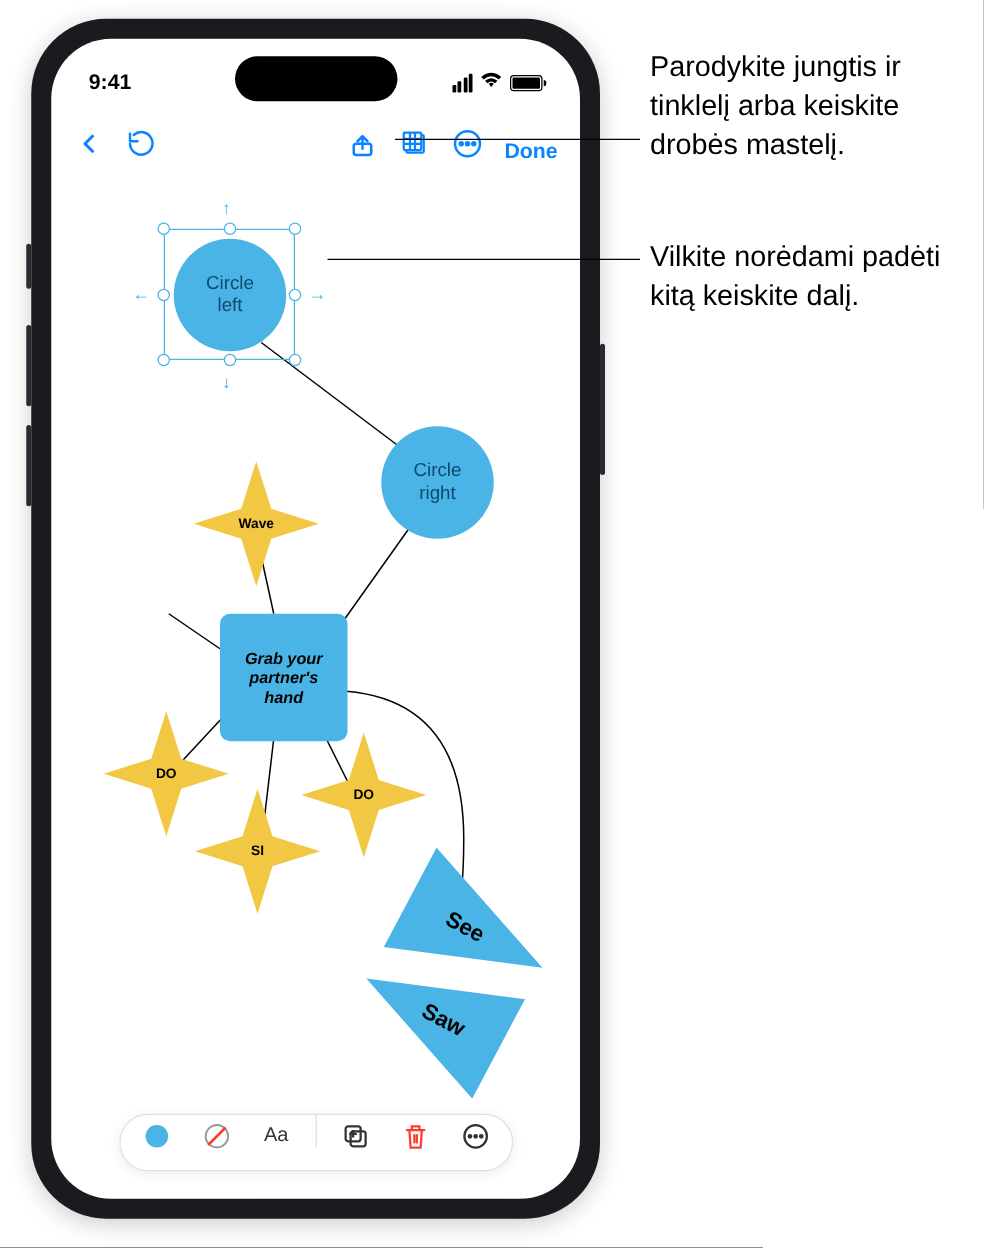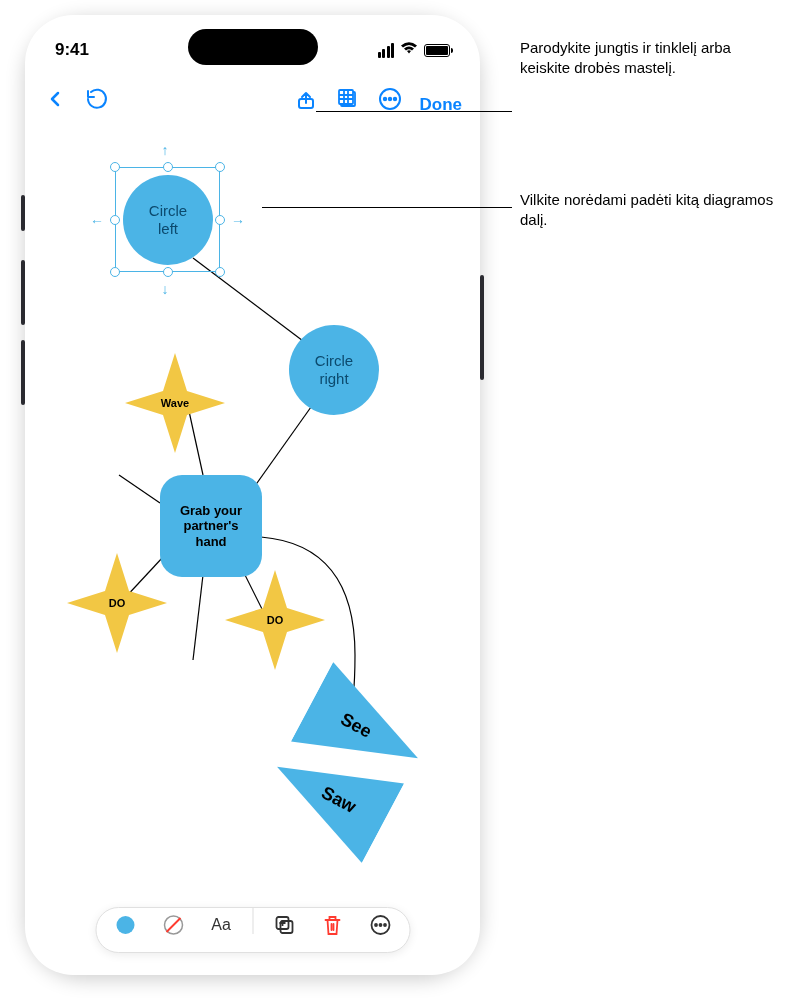--- a/index.html
+++ b/index.html
@@ -11,21 +11,21 @@
     position: relative;
   }
   .phone-frame {
     position: absolute;
     left: 25px;
     top: 15px;
     width: 455px;
     height: 960px;
     background: #1a1a1f;
     border-radius: 60px;
-    padding: 0;
+    padding: 16px;
     box-shadow: 0 4px 20px rgba(0,0,0,0.2);
   }
   .phone-screen {
     width: 100%;
     height: 100%;
     background: #fff;
     border-radius: 48px;
     position: relative;
     overflow: hidden;
   }
@@ -118,30 +118,31 @@
   }
   .sel-arrow {
     position: absolute;
     color: #4bb4e6;
     font-size: 14px;
     font-weight: bold;
   }
   .shape-square {
     position: absolute;
     background: #4bb4e6;
-    border-radius: 22px;
+    border-radius: 8px;
     display: flex;
     align-items: center;
     justify-content: center;
     text-align: center;
     font-size: 13px;
     font-weight: 600;
     color: #000;
     line-height: 1.2;
     padding: 4px;
+    font-style: italic;
   }
   .shape-star {
     position: absolute;
     display: flex;
     align-items: center;
     justify-content: center;
     text-align: center;
     font-size: 11px;
     font-weight: 600;
     color: #000;
@@ -176,21 +177,21 @@
     width: 34px; height: 34px;
     display: flex; align-items: center; justify-content: center;
     cursor: pointer;
     color: #333;
     font-size: 16px;
   }
   .bt-divider { width:1px; height:26px; background:#ddd; }
 
   .callout {
     position: absolute;
-    font-size: 15px;
+    font-size: 23px;
     line-height: 1.35;
     color: #000;
     width: 260px;
   }
   .callout-line {
     position: absolute;
     border-top: 1px solid #000;
   }
   .side-btn {
     position: absolute;
@@ -298,31 +299,37 @@
         <div class="sel-arrow" style="left:calc(50% - 6px); bottom:-26px;">↓</div>
         <div class="sel-arrow" style="top:calc(50% - 9px); left:-26px;">←</div>
         <div class="sel-arrow" style="top:calc(50% - 9px); right:-26px;">→</div>
       </div>
       <div class="shape-circle" style="left:98px; top:50px; width:90px; height:90px; white-space:pre-line;">Circle
 left</div>
 
       <div class="shape-circle" style="left:264px; top:200px; width:90px; height:90px; white-space:pre-line;">Circle
 right</div>
 
-      <div class="shape-star" style="left:100px; top:228px; width:100px; height:100px;">
+      <div class="shape-star" style="left:114px; top:228px; width:100px; height:100px;">
         <svg width="100" height="100" viewBox="0 0 100 100" style="position:absolute;">
             <polygon points="50,0 62,38 100,50 62,62 50,100 38,62 0,50 38,38" fill="#f2c744"></polygon>
           </svg>
         <span style="position:relative;">Wave</span>
       </div>
       <div class="shape-star" style="left:42px; top:428px; width:100px; height:100px;">
         <svg width="100" height="100" viewBox="0 0 100 100" style="position:absolute;">
             <polygon points="50,0 62,38 100,50 62,62 50,100 38,62 0,50 38,38" fill="#f2c744"></polygon>
           </svg>
         <span style="position:relative;">DO</span>
+      </div>
+      <div class="shape-star" style="left:115px; top:490px; width:100px; height:100px;">
+        <svg width="100" height="100" viewBox="0 0 100 100" style="position:absolute;">
+            <polygon points="50,0 62,38 100,50 62,62 50,100 38,62 0,50 38,38" fill="#f2c744"></polygon>
+          </svg>
+        <span style="position:relative;">SI</span>
       </div>
       <div class="shape-star" style="left:200px; top:445px; width:100px; height:100px;">
         <svg width="100" height="100" viewBox="0 0 100 100" style="position:absolute;">
             <polygon points="50,0 62,38 100,50 62,62 50,100 38,62 0,50 38,38" fill="#f2c744"></polygon>
           </svg>
         <span style="position:relative;">DO</span>
       </div>
 
       <div class="shape-square" style="left:135px; top:350px; width:102px; height:102px; white-space:pre-line;">Grab your
 partner's
@@ -378,13 +385,13 @@
           </svg>
       </div>
     </div>
   </div>
 </div>
 
 <div class="callout-line" style="left:316px; top:111px; width:196px;"></div>
 <div class="callout" style="left:520px; top:38px;">Parodykite jungtis ir tinklelį arba keiskite drobės mastelį.</div>
 
 <div class="callout-line" style="left:262px; top:207px; width:250px;"></div>
-<div class="callout" style="left:520px; top:190px;">Vilkite norėdami padėti kitą diagramos dalį.</div>
+<div class="callout" style="left:520px; top:190px;">Vilkite norėdami padėti kitą keiskite dalį.</div>
 
 </body></html>

